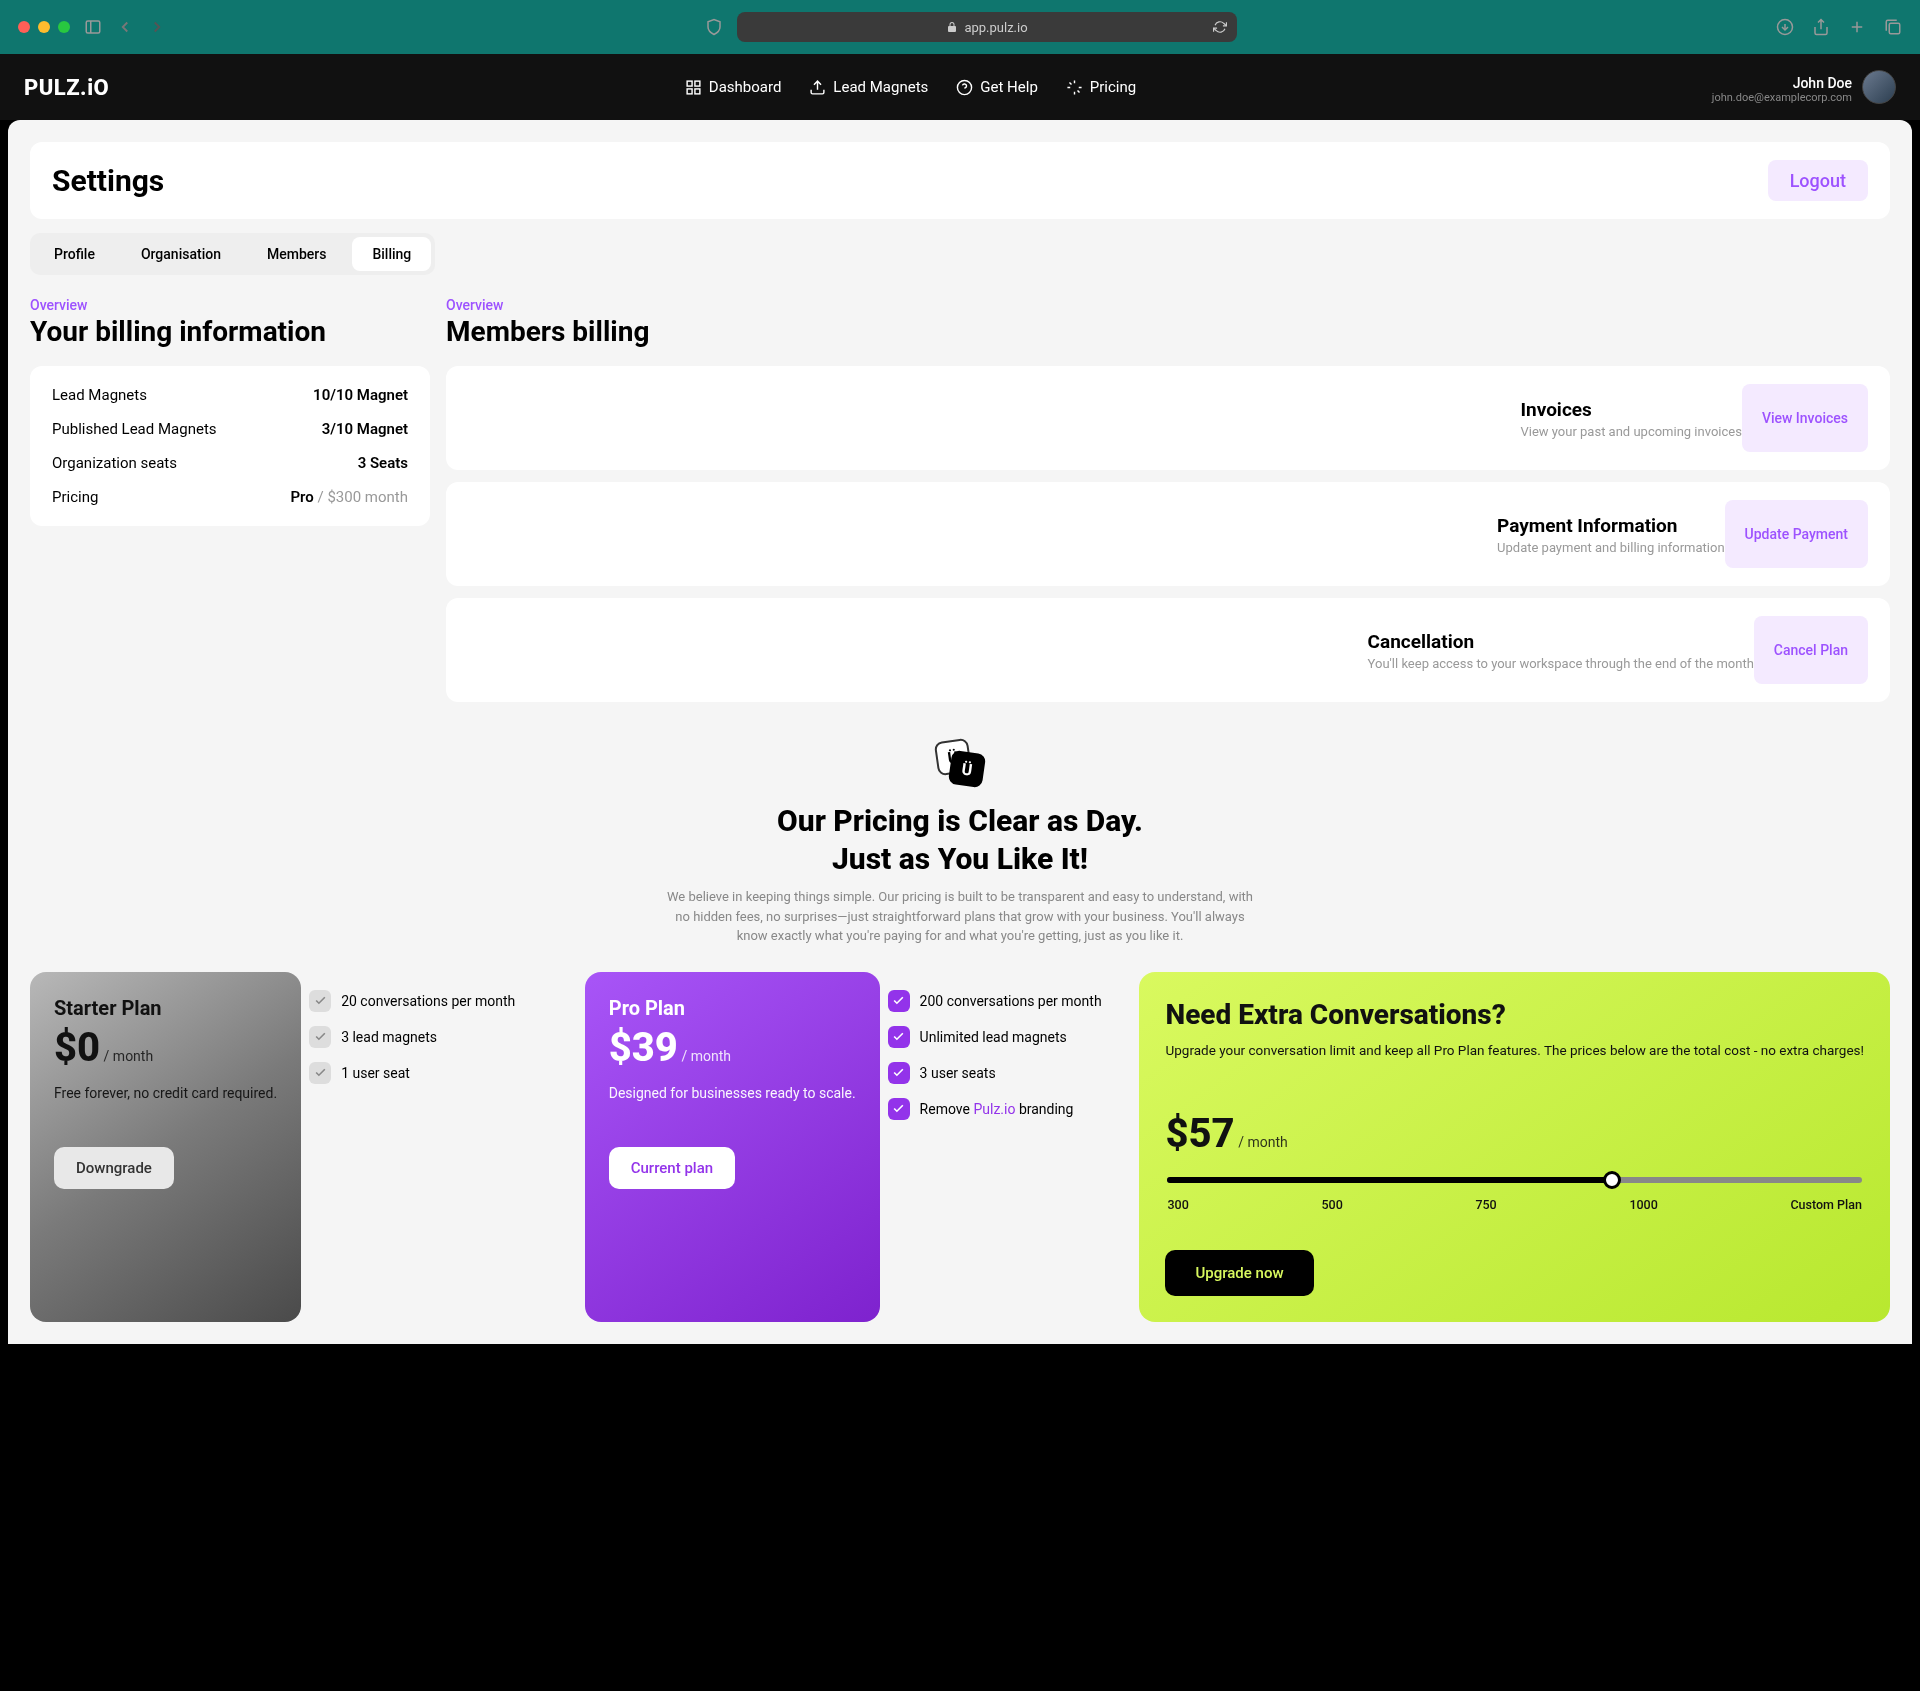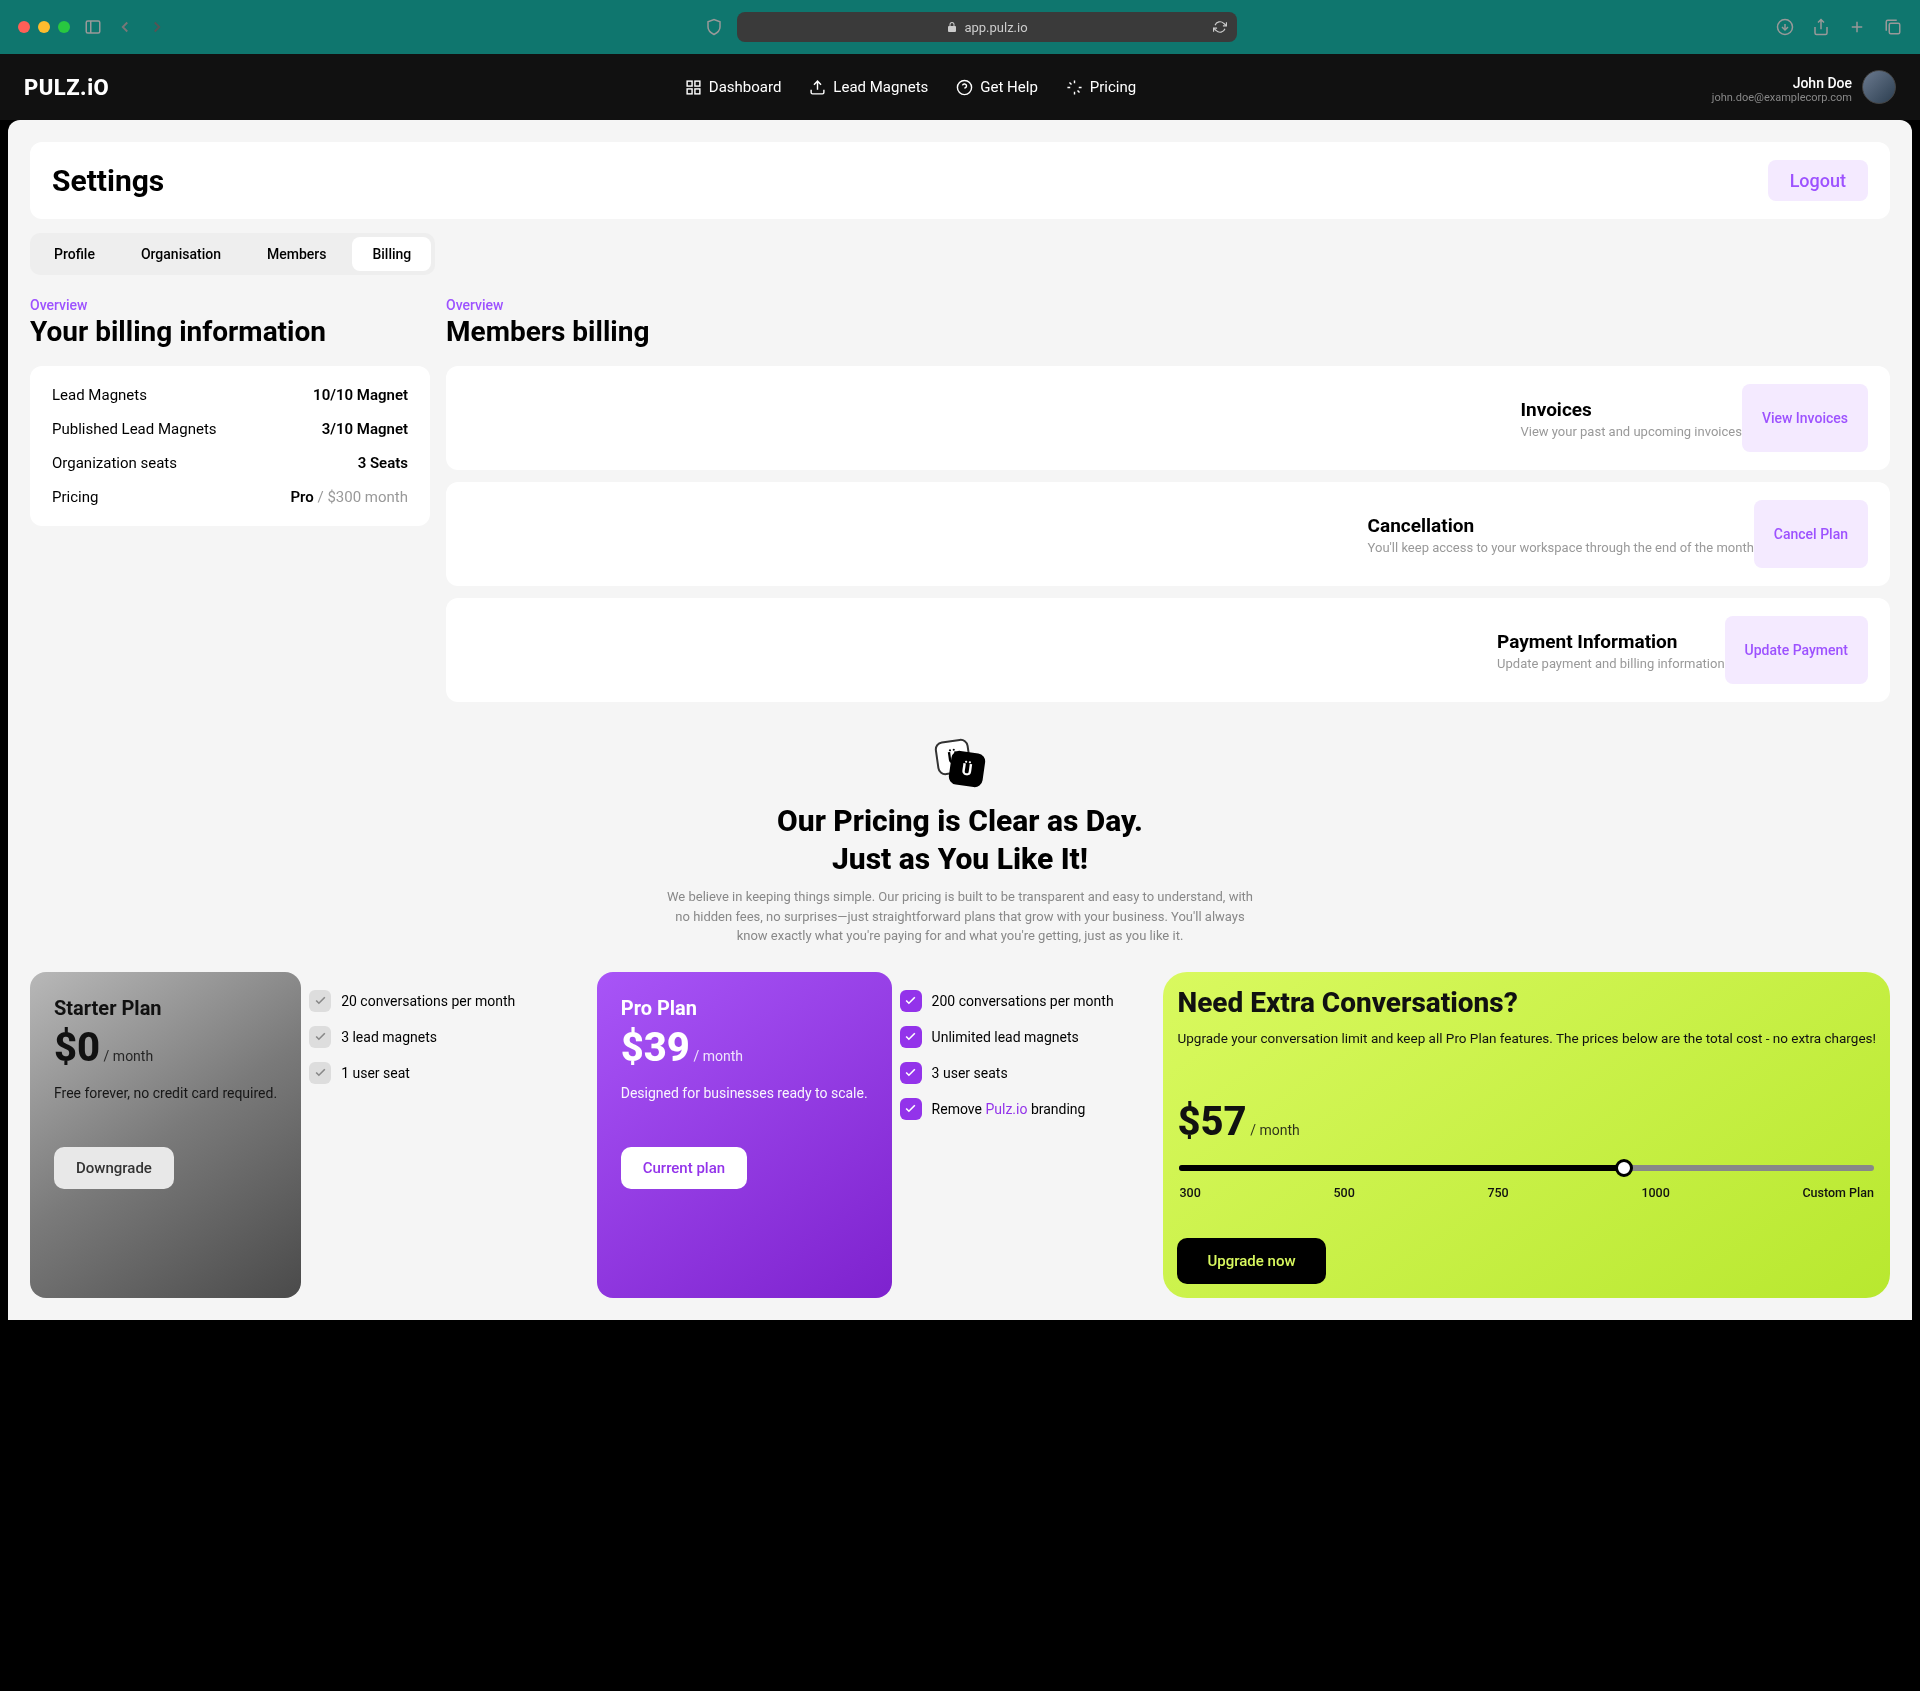--- a/index.html
+++ b/index.html
@@ -64,21 +64,21 @@
 .period{font-size:14px;font-weight:400;opacity:0.85}
 .plan-desc{font-size:14px;margin-top:14px;opacity:0.95}
 .plan-btn{border:none;border-radius:10px;padding:12px 22px;font-size:15px;font-weight:500;margin-top:46px;cursor:pointer}
 .features{padding:18px 8px 0}
 .feat{display:flex;align-items:center;gap:10px;margin-bottom:14px;font-size:14px}
 .chk{width:22px;height:22px;border-radius:6px;display:flex;align-items:center;justify-content:center;flex-shrink:0}
 .chk svg{width:13px;height:13px}
 .starter .chk{background:#ddd;color:#888}
 .pro .chk{background:#9333ea;color:#fff}
 .feat .brand{color:#9333ea}
-.extra{background:linear-gradient(145deg,#d9f95f 0%,#b8e82f 100%);border-radius:24px;padding:14px;color:#111}
+.extra{background:linear-gradient(145deg,#d9f95f 0%,#b8e82f 100%);border-radius:16px;padding:26px;color:#111}
 .extra h3{font-size:28px;font-weight:800;margin-bottom:10px}
 .extra p{font-size:13.5px;line-height:1.45;margin-bottom:50px}
 .extra .price-row{margin-bottom:20px}
 .slider-wrap{padding:0 2px}
 .slider{position:relative;height:6px;background:#888;border-radius:3px;margin-bottom:14px}
 .slider-fill{position:absolute;top:0;left:0;height:100%;background:#000;border-radius:3px;width:64%}
 .slider-thumb{position:absolute;top:50%;left:64%;transform:translate(-50%,-50%);width:18px;height:18px;background:#fff;border:3px solid #000;border-radius:50%;cursor:pointer}
 .slider-lbls{display:flex;justify-content:space-between;font-size:12.5px;font-weight:500;margin-bottom:38px}
 .upgrade-btn{background:#000;color:#d9f95f;border:none;border-radius:10px;padding:14px 30px;font-size:15px;font-weight:500;cursor:pointer}
 </style>
@@ -235,31 +235,31 @@
       <div class="sect-title">Members billing</div>
       <div class="mng-card">
         <div>
             <h3>Invoices</h3>
             <p>View your past and upcoming invoices</p>
           </div>
         <button class="mng-btn">View Invoices</button>
       </div>
       <div class="mng-card">
         <div>
+            <h3>Payment Information</h3>
+            <p>Update payment and billing information</p>
+          </div>
+        <button class="mng-btn">Update Payment</button>
+      </div>
+      <div class="mng-card">
+        <div>
             <h3>Cancellation</h3>
             <p>You'll keep access to your workspace through the end of the month</p>
           </div>
         <button class="mng-btn">Cancel Plan</button>
-      </div>
-      <div class="mng-card">
-        <div>
-            <h3>Payment Information</h3>
-            <p>Update payment and billing information</p>
-          </div>
-        <button class="mng-btn">Update Payment</button>
       </div>
     </div>
   </div>
 
   <div class="pricing-hero">
     <div class="hero-icon">
       <div class="b1">Ü</div>
         <div class="b2">Ü</div>
     </div>
     <h2><span>Our Pricing is Clear as Day.</span><br><span>Just as You Like It!</span></h2>

